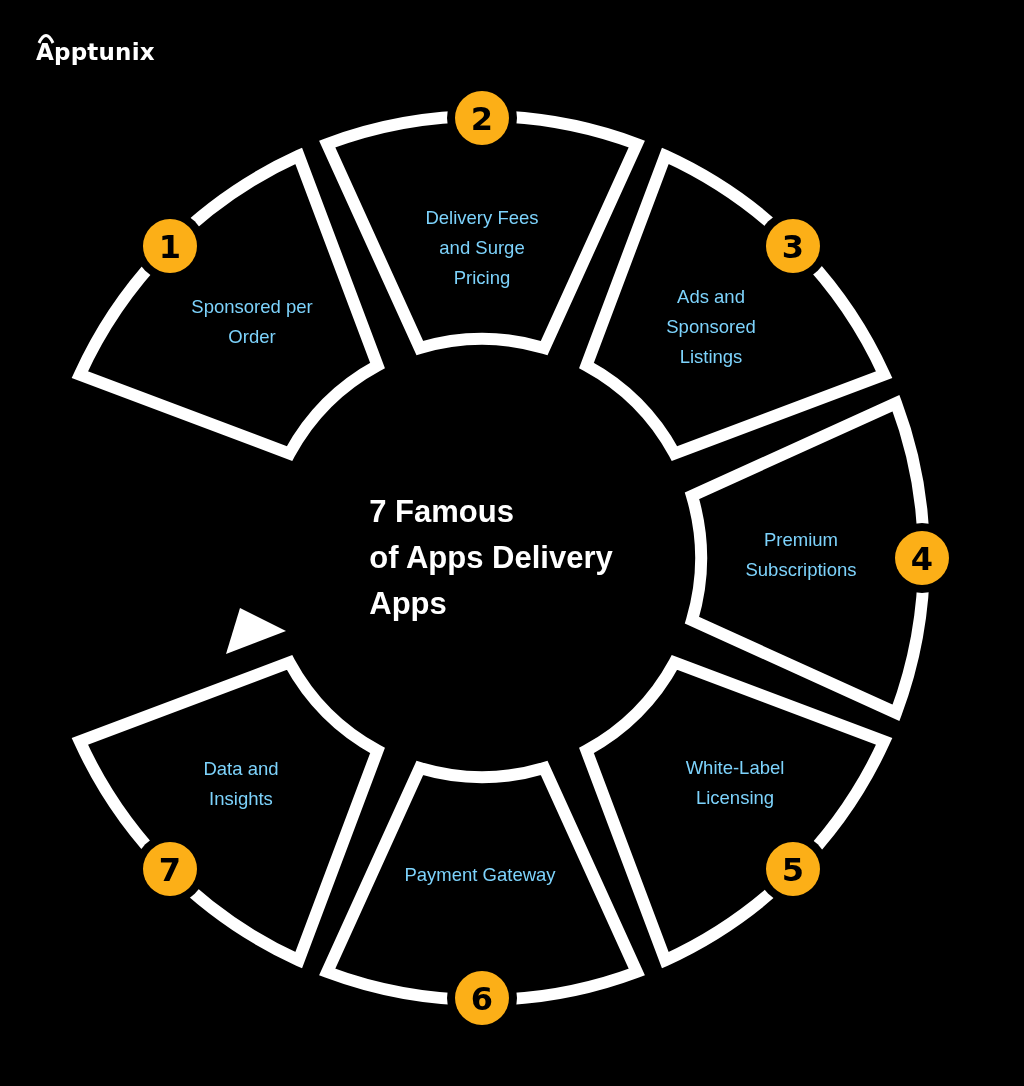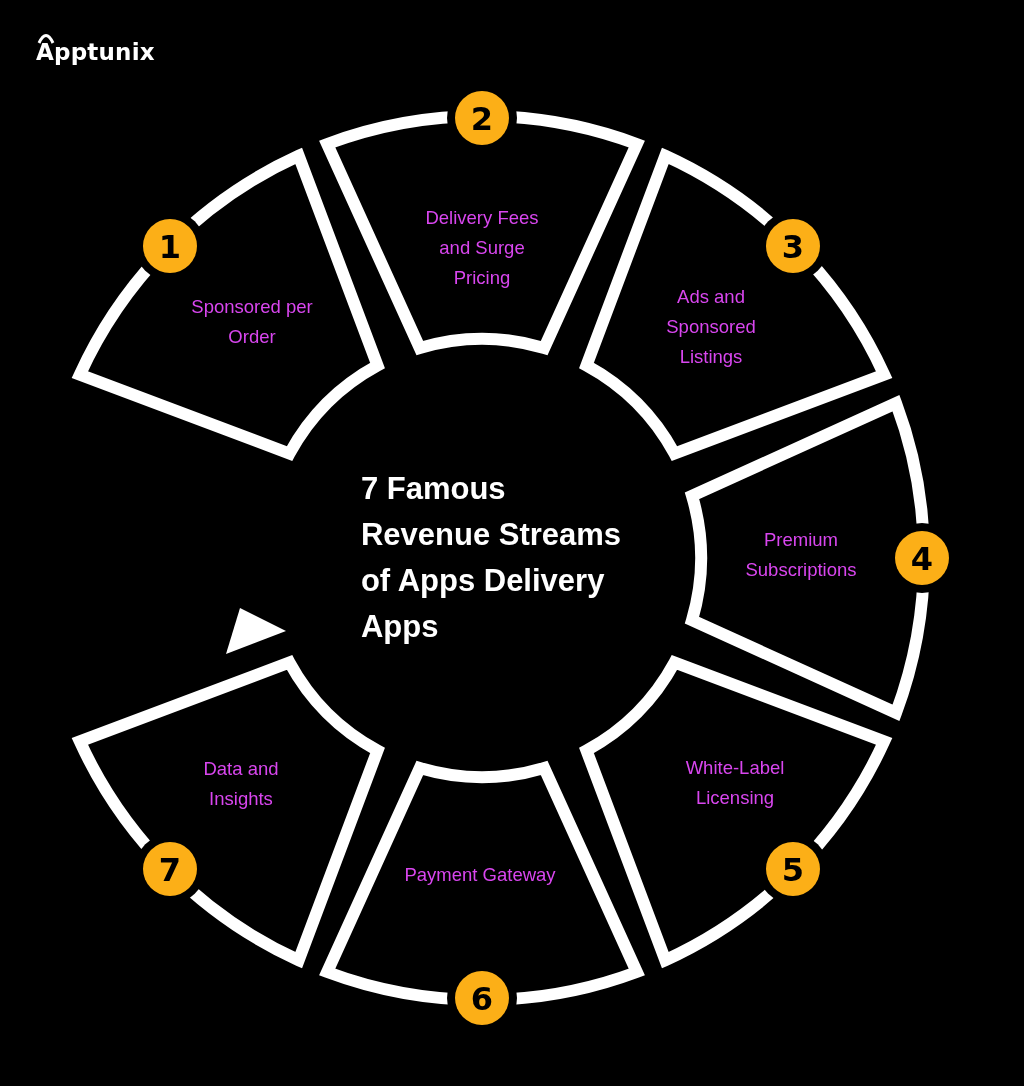--- a/index.html
+++ b/index.html
@@ -1,21 +1,21 @@
 <!DOCTYPE html>
 <html><head>
   <meta charset="utf-8">
   <style>
     html, body { margin: 0; padding: 0; background: #000000; }
     body { width: 1024px; height: 1086px; position: relative; overflow: hidden; font-family: "Liberation Sans", sans-serif; color: #ffffff; }
     .logo { position: absolute; left: 36px; top: 28px; height: 36px; display: flex; align-items: flex-end; }
     .logo-text { font-family: "DejaVu Sans", sans-serif; font-weight: bold; font-size: 23px; letter-spacing: 0.2px; color: #ffffff; line-height: 1; }
     .logo-arc { position: absolute; left: 1px; top: 2px; }
     svg.ring { position: absolute; left: 0; top: 0; }
-    .label { position: absolute; transform: translate(-50%, -50%); text-align: center; font-family: "Liberation Sans", sans-serif; font-size: 18.5px; line-height: 30px; color: #d946ef; white-space: nowrap; }
+    .label { position: absolute; transform: translate(-50%, -50%); text-align: center; font-family: "Liberation Sans", sans-serif; font-size: 18.5px; line-height: 30px; color: #7dd3fc; white-space: nowrap; }
     .label span { display: block; }
     .title { position: absolute; left: 491px; top: 558px; transform: translate(-50%, -50%); text-align: left; font-family: "Liberation Sans", sans-serif; font-weight: bold; font-size: 31px; line-height: 46px; color: #ffffff; white-space: nowrap; }
     .title span { display: block; }
     .badge-num { font-family: "DejaVu Sans", sans-serif; font-weight: bold; font-size: 32px; fill: #000000; }
   </style>
 </head>
 <body>
 
 <div class="logo">
   <svg class="logo-arc" width="22" height="14" viewBox="0 0 22 14">
@@ -99,16 +99,15 @@
 <div class="label" style="left:480px; top:875px;">
   <span>Payment Gateway</span>
 </div>
 <div class="label" style="left:241px; top:784px;">
   <span>Data and</span>
   <span>Insights</span>
 </div>
 
 <div class="title">
   <span>7 Famous</span>
-  <span>Revenue Streams</span>
   <span>of Apps Delivery</span>
   <span>Apps</span>
 </div>
 
 </body></html>

